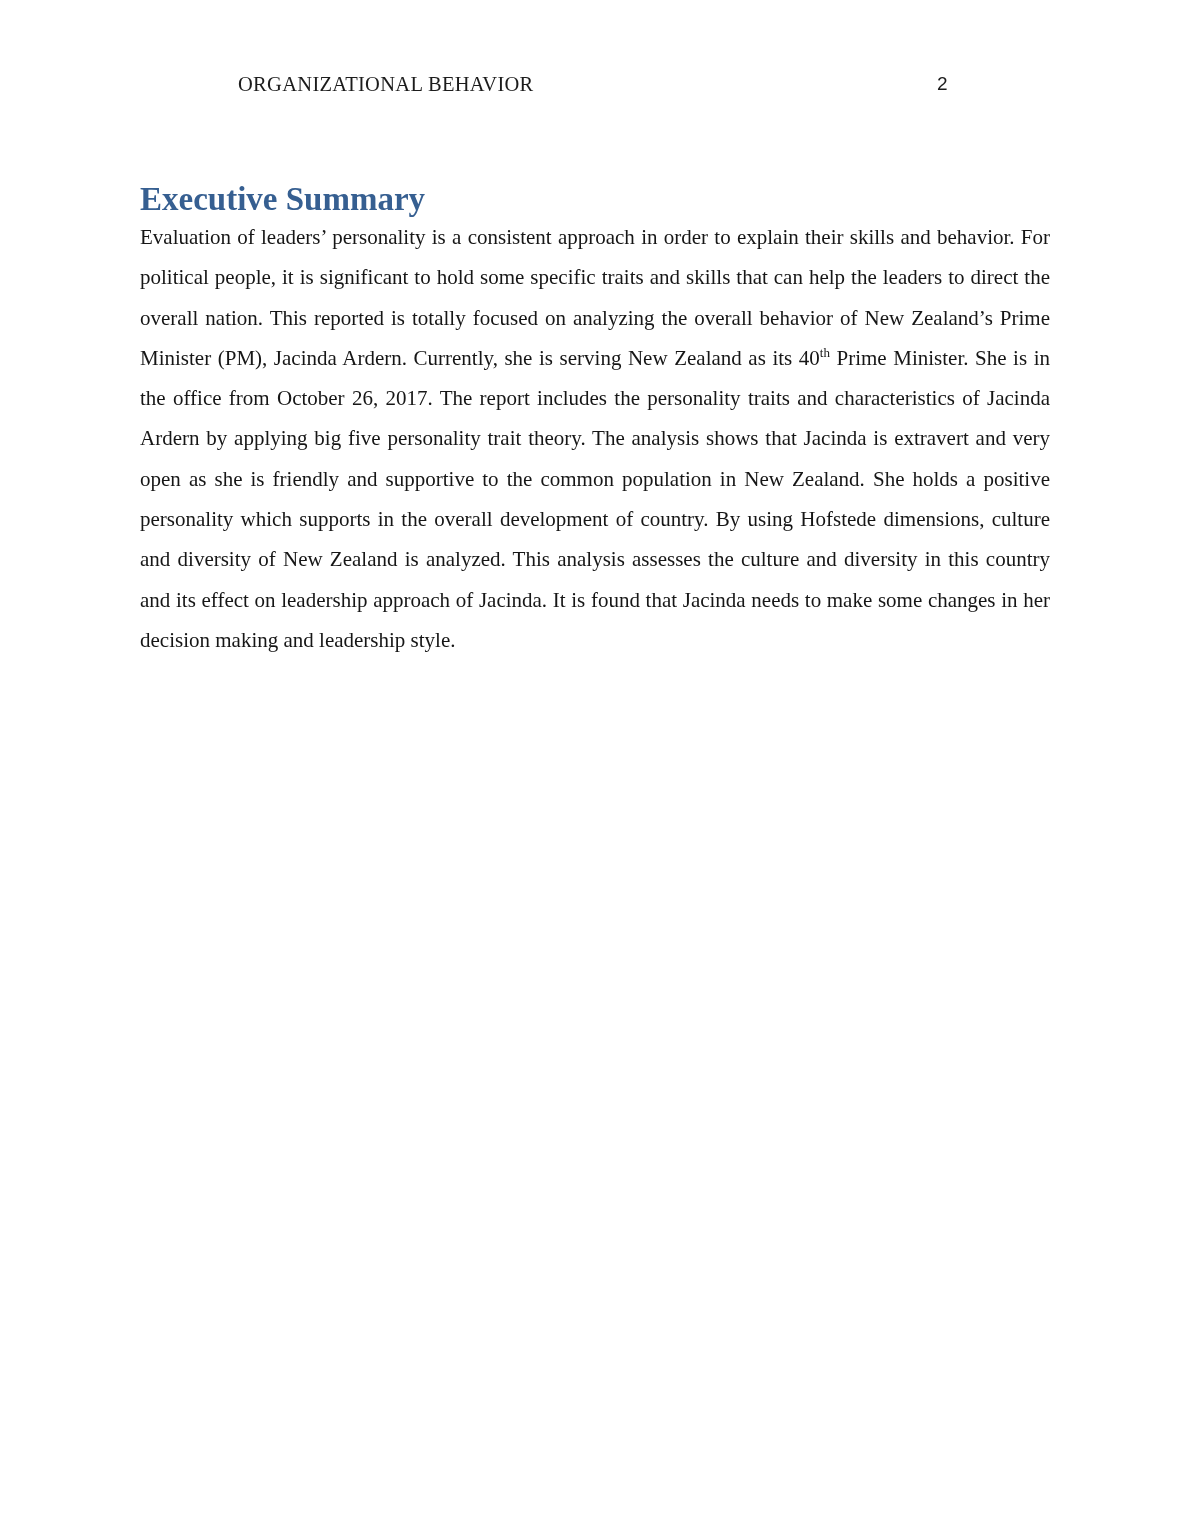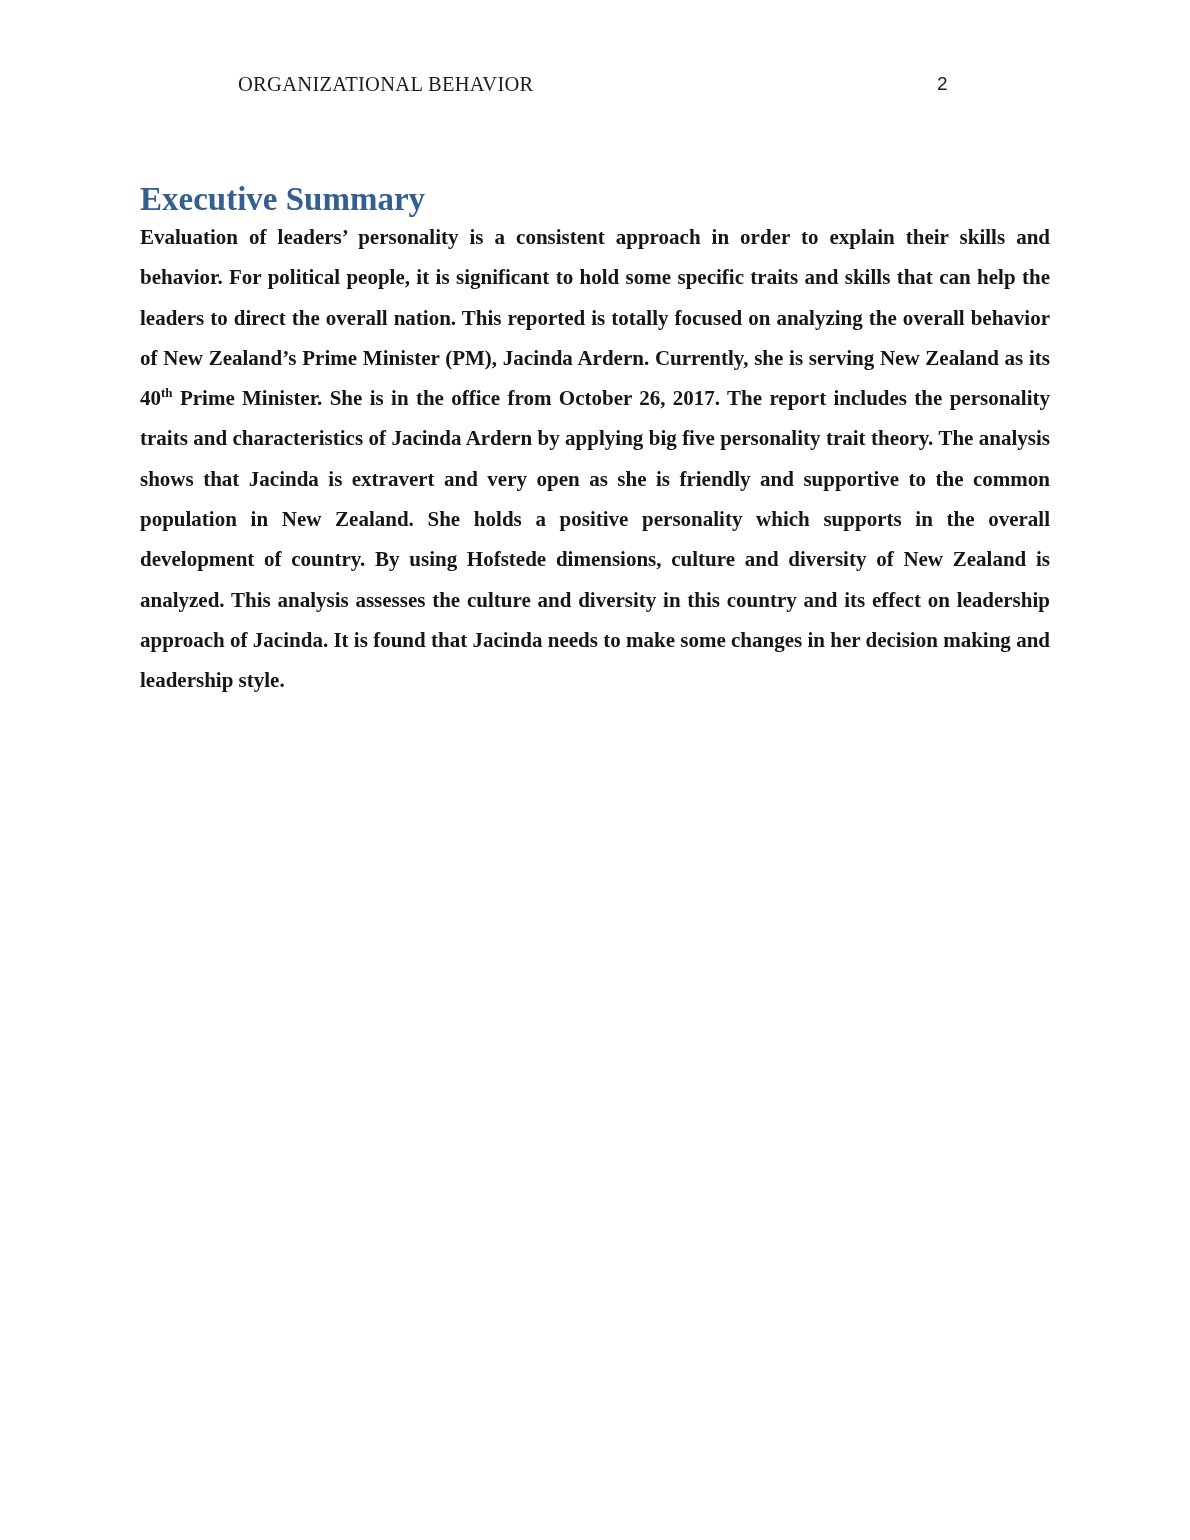--- a/index.html
+++ b/index.html
@@ -48,21 +48,20 @@
     color: #365F91;
     margin: 0;
   }
   .body-text {
     margin-top: 3px;
     font-size: 21px;
     line-height: 40.3px;
     color: #141414;
     text-align: justify;
     color: #161616;
-    font-weight: bold;
   }
   .body-text sup {
     font-size: 13px;
     line-height: 0;
     vertical-align: baseline;
     position: relative;
     top: -8px;
   }
 </style>
 </head>

